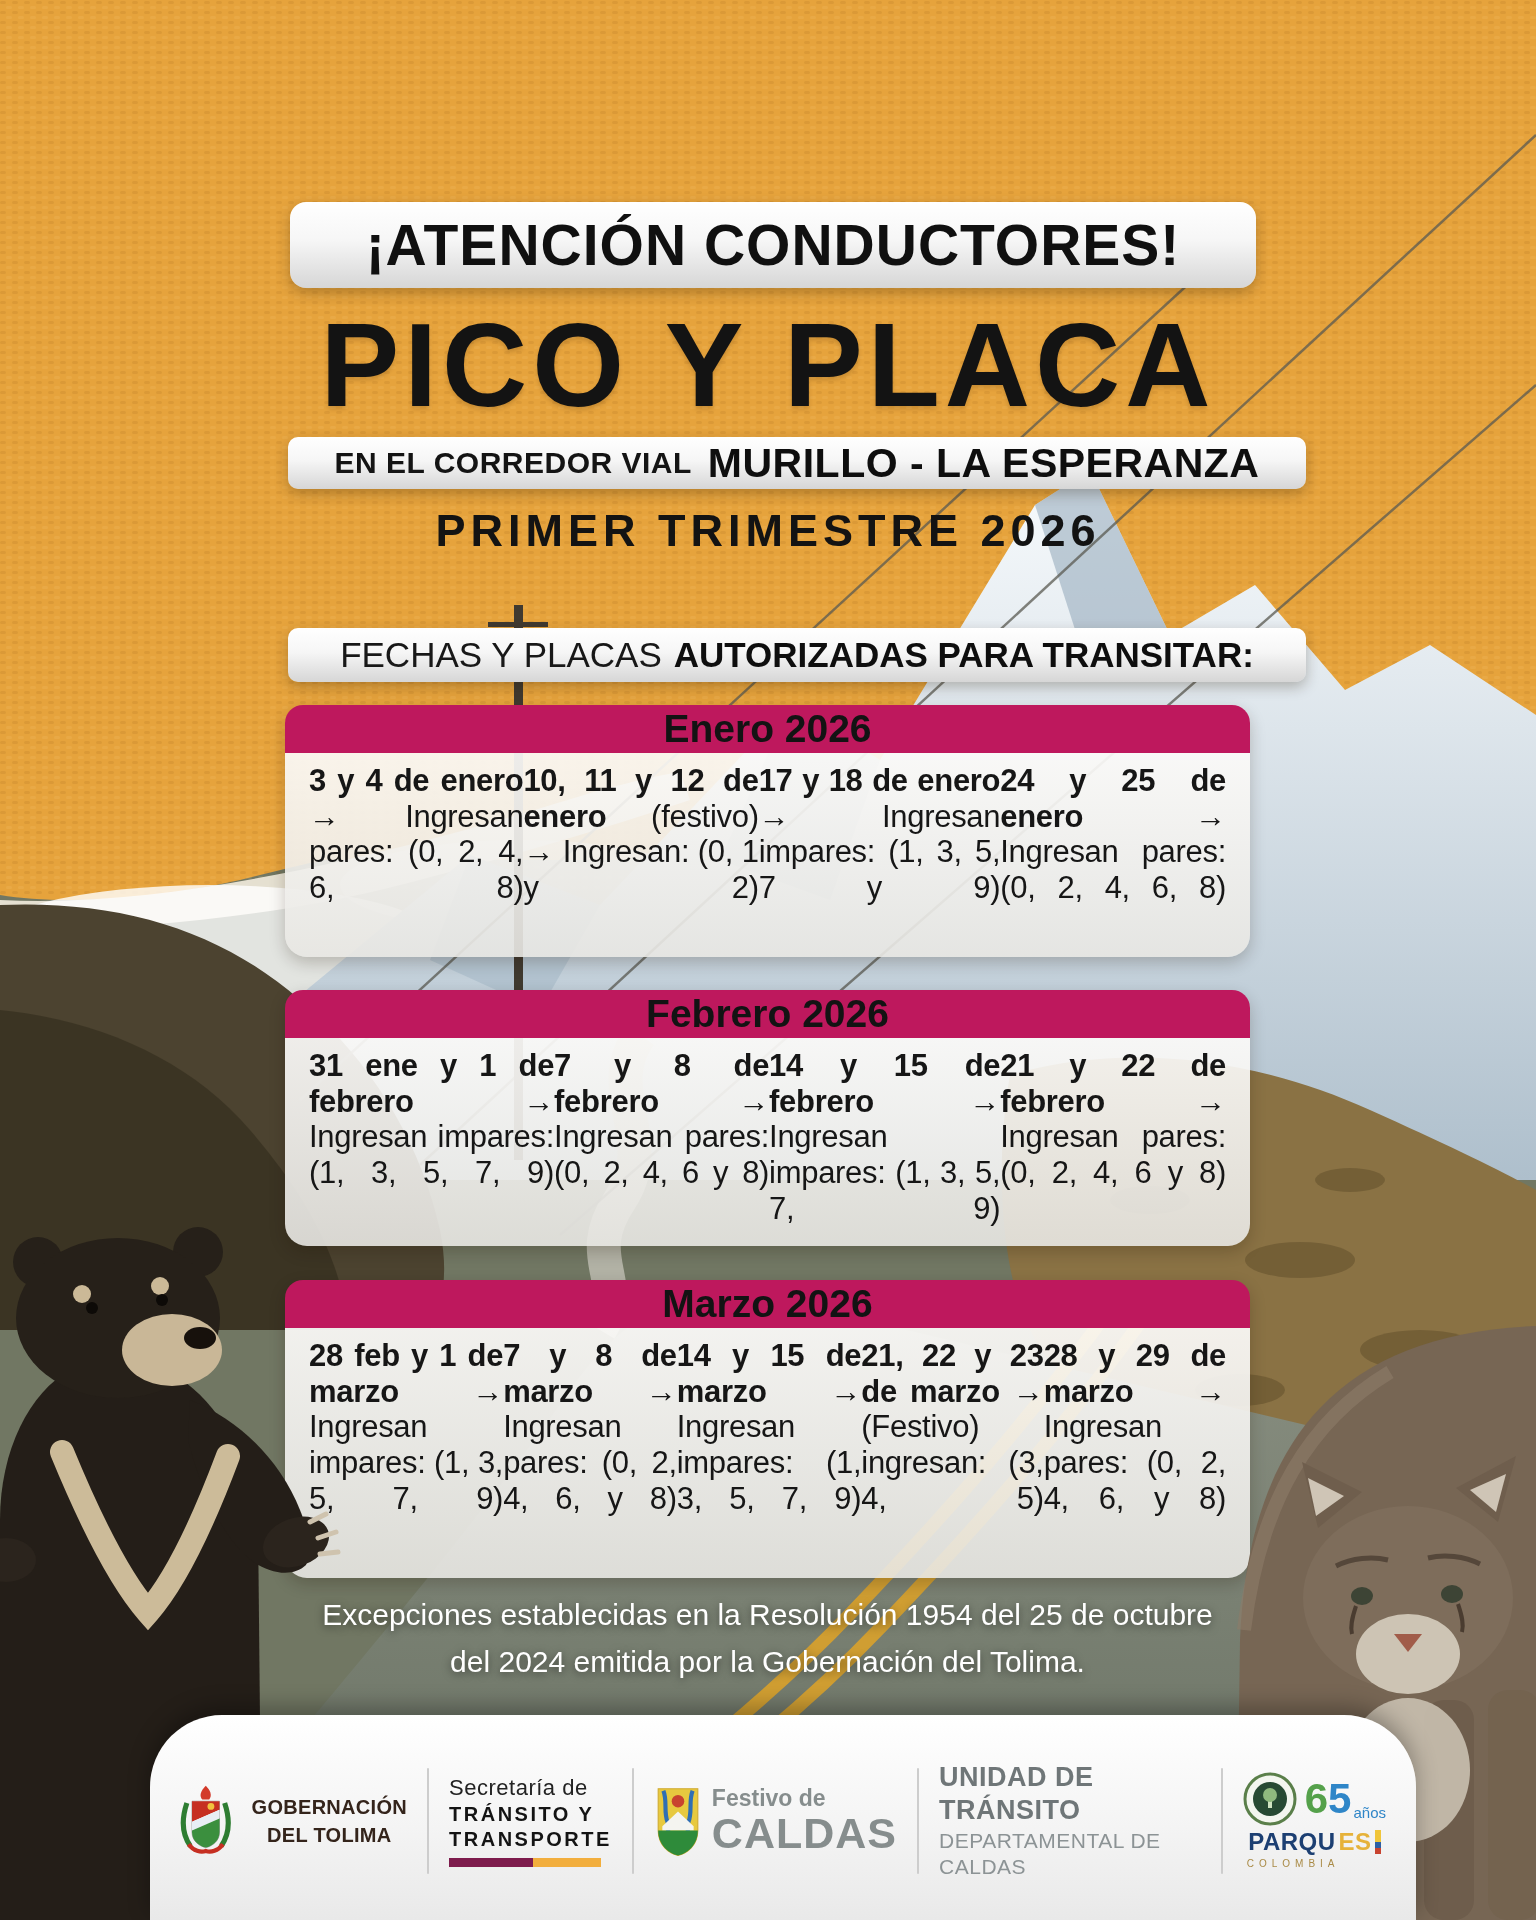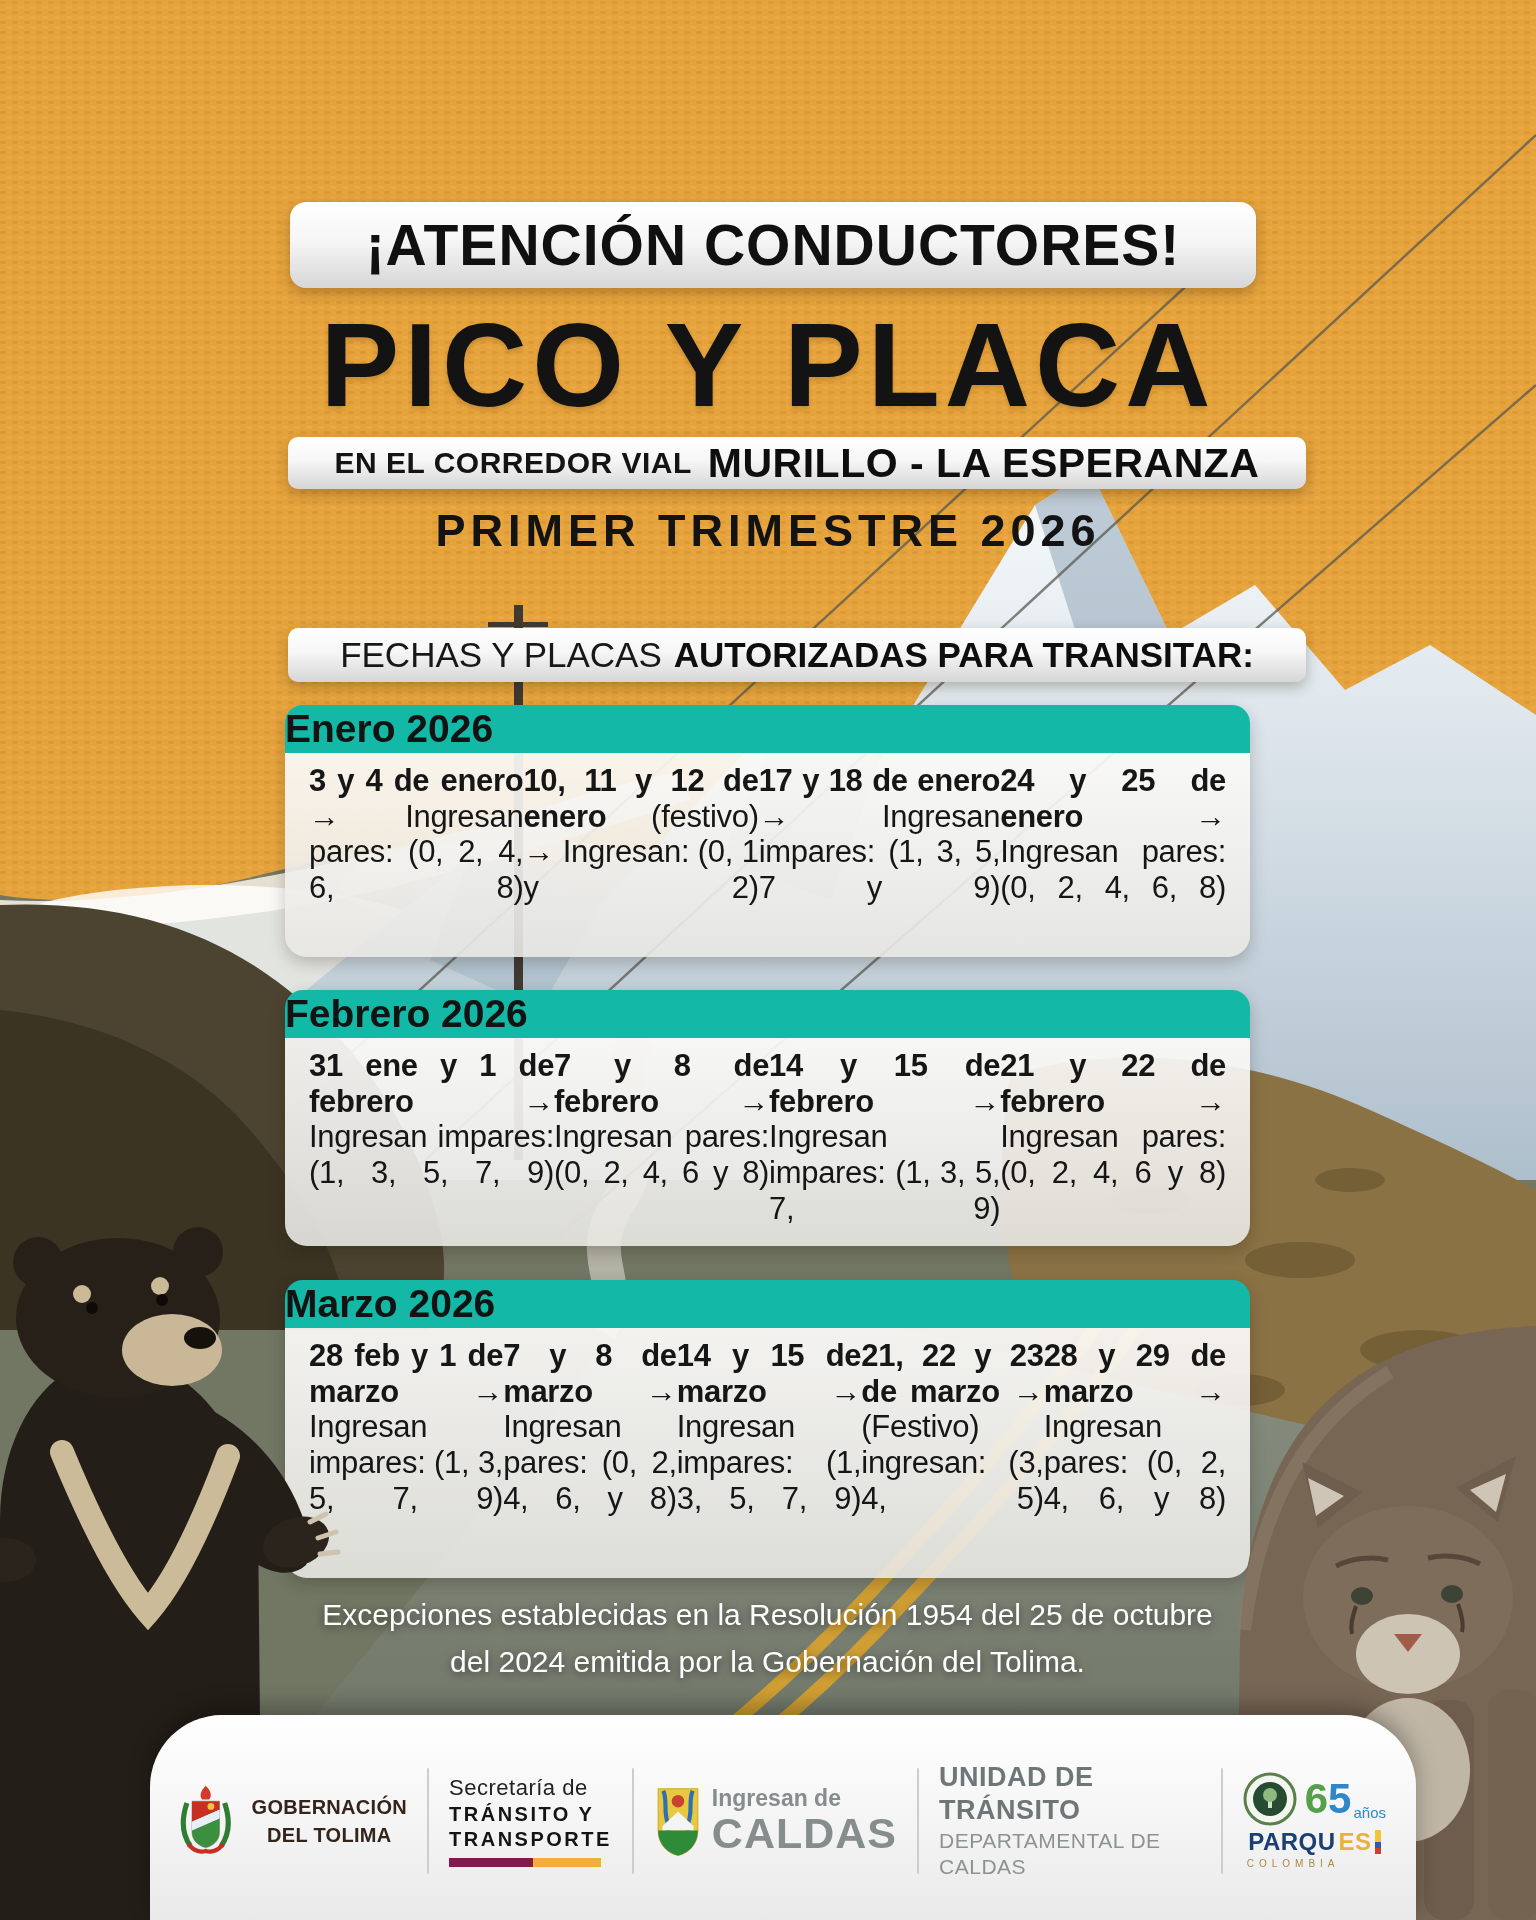--- a/index.html
+++ b/index.html
@@ -26,22 +26,22 @@
         font-size:45px;font-weight:800;letter-spacing:5px;color:#131313;}
   .fechas{left:288px;top:628px;width:1018px;height:54px;gap:12px;border-radius:10px;}
   .fechas .reg{font-size:35px;font-weight:400;color:#181818;}
   .fechas .bld{font-size:35px;font-weight:800;color:#0e0e0e;}
 
   
   .month{position:absolute;left:285px;width:965px;box-shadow:0 6px 16px rgba(30,20,0,.22);border-radius:18px 18px 22px 22px;}
   .m-enero{top:705px;}
   .m-febrero{top:990px;}
   .m-marzo{top:1280px;}
-  .month-header{height:48px;background:#14b8a6;border-radius:18px 18px 0 0;
-        display:flex;align-items:center;}
+  .month-header{height:48px;background:#be185d;border-radius:18px 18px 0 0;
+        display:flex;align-items:center;justify-content:center;}
   .month-header span{font-size:39px;font-weight:800;color:#131313;}
   .month-body{background:linear-gradient(180deg,rgba(251,250,248,.93),rgba(232,231,227,.9));
         border-radius:0 0 22px 22px;padding:10px 24px 14px;display:flex;flex-direction:row;justify-content:space-evenly;}
   .m-enero .month-body{height:180px;}
   .m-febrero .month-body{height:184px;}
   .m-marzo .month-body{height:226px;}
   .row{font-size:31px;color:#161616;text-align:justify;text-align-last:justify;letter-spacing:-.3px;line-height:1.15;}
   .row .b{font-weight:700;}
   .row .r{font-weight:400;}
 
@@ -341,21 +341,21 @@
     <div class="caldas-block">
       <svg width="48" height="74" viewBox="0 0 46 70">
         <path d="M4,4 H42 V44 C42,58 32,66 23,68 C14,66 4,58 4,44 Z" fill="#e7c93f" stroke="#cfa92f"></path>
         <path d="M9,6 C13,16 9,26 13,36 C15,42 13,48 11,52" stroke="#2f6fb4" stroke-width="4" fill="none"></path>
         <path d="M37,6 C33,16 37,26 33,36 C31,42 33,48 35,52" stroke="#2f6fb4" stroke-width="4" fill="none"></path>
         <circle cx="23" cy="16" r="6" fill="#c8432f"></circle>
         <path d="M8,40 L23,26 L38,40 L38,44 H8 Z" fill="#f4f4f0"></path>
         <path d="M4,44 H42 C42,58 32,66 23,68 C14,66 4,58 4,44 Z" fill="#2e8b3a"></path>
       </svg>
       <div class="caldas-txt">
-        <span class="caldas-l1">Ingresan de</span>
+        <span class="caldas-l1">Festivo de</span>
         <span class="caldas-l2">CALDAS</span>
       </div>
     </div>
 
     <div class="vdiv"></div>
 
     <div class="unidad-block">
       <span class="unidad-l1">UNIDAD DE TRÁNSITO</span>
       <span class="unidad-l2">DEPARTAMENTAL DE CALDAS</span>
     </div>

